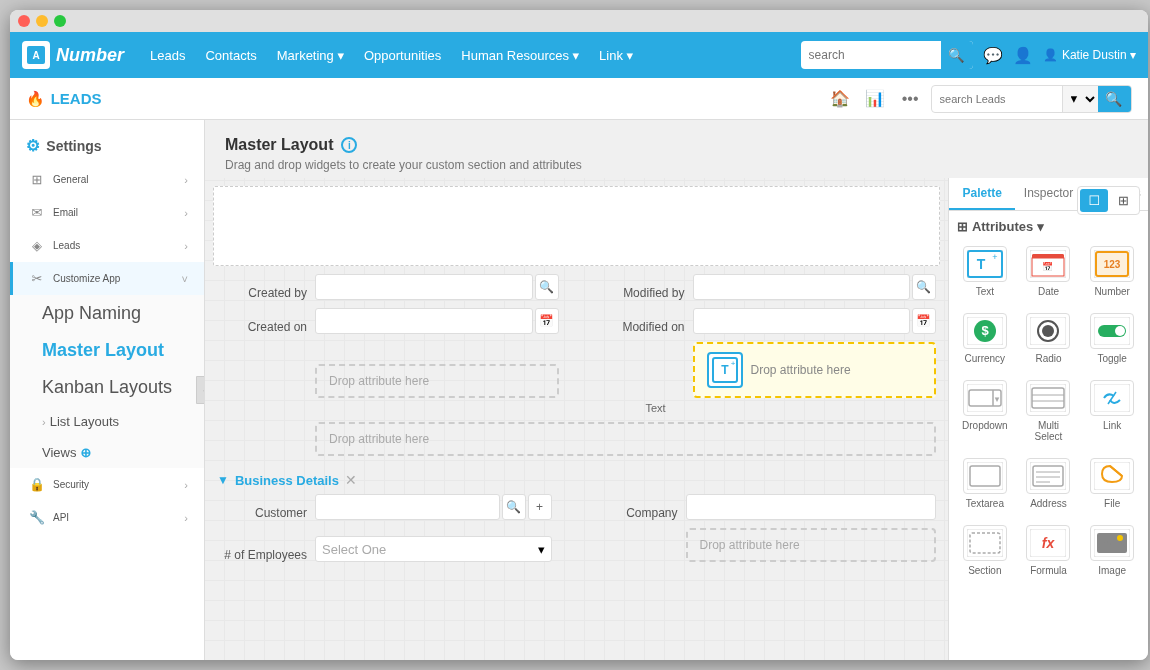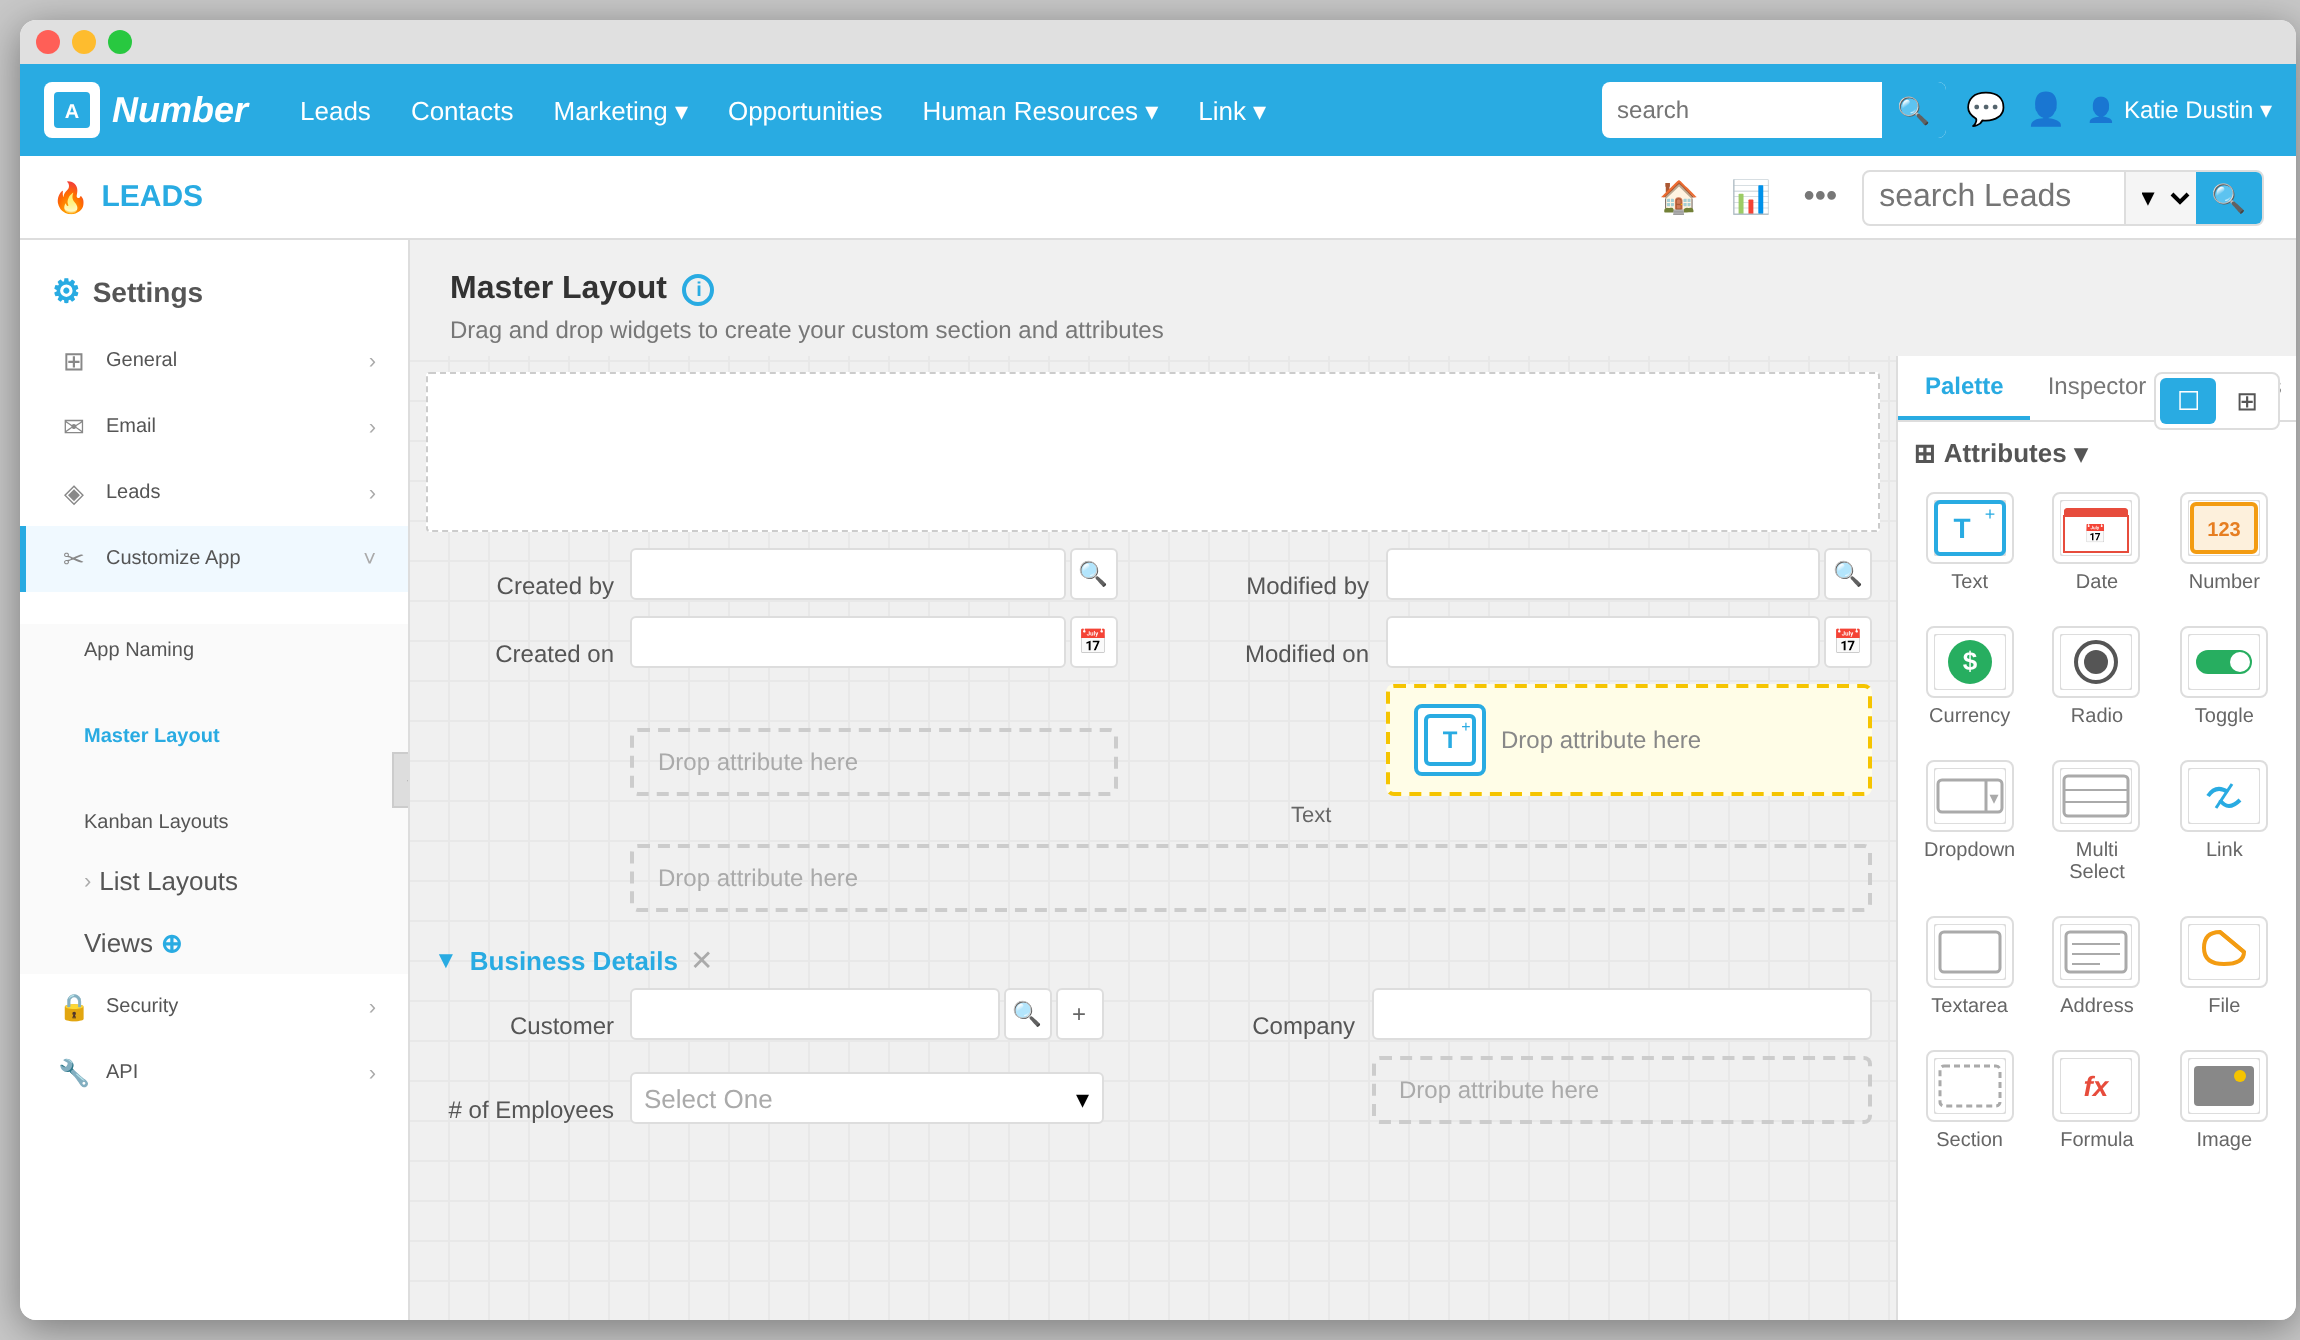--- a/index.html
+++ b/index.html
@@ -47,21 +47,21 @@
     .sidebar { width: 195px; background: white; border-right: 1px solid #ddd; overflow-y: auto; flex-shrink: 0; }
     .sidebar-settings { padding: 16px 16px 8px; font-size: 14px; font-weight: 600; color: #555; display: flex; align-items: center; gap: 6px; }
     .sidebar-settings .gear-icon { color: #29abe2; font-size: 16px; }
     .sidebar-item { display: flex; align-items: center; padding: 9px 16px; cursor: pointer; border-left: 3px solid transparent; color: #555; font-size: 13px; justify-content: space-between; }
     .sidebar-item.active { border-left: 3px solid #29abe2; background: #f0f9ff; }
     .sidebar-item-left { display: flex; align-items: center; gap: 8px; }
     .sidebar-item-icon { width: 16px; text-align: center; color: #888; font-size: 13px; }
     .sidebar-item-label { font-size: 10px; }
     .sidebar-chevron { color: #aaa; font-size: 11px; }
     .sidebar-submenu { background: #fafafa; }
-    .sidebar-subitem { padding: 8px 16px 8px 32px; cursor: pointer; color: #555; font-size: 10px; margin-top: 16px; }
+    .sidebar-subitem { padding: 8px 16px 8px 32px; cursor: pointer; color: #555; font-size: 18px; }
     .sidebar-subitem.active { color: #29abe2; font-weight: 600; }
     .sidebar-expand { display: flex; align-items: center; padding: 8px 16px 8px 32px; color: #555; font-size: 13px; cursor: pointer; }
     .sidebar-expand .expand-icon { margin-right: 4px; color: #aaa; font-size: 11px; }
     .sidebar-views { padding: 8px 16px 8px 32px; display: flex; align-items: flex-start; gap: 4px; color: #555; font-size: 13px; cursor: pointer; }
     .views-plus { color: #29abe2; font-weight: bold; }
 
     
     .content { flex: 1; overflow: hidden; display: flex; flex-direction: column; position: relative; }
     .content-header { padding: 16px 20px 6px; }
     .content-title { font-size: 16px; font-weight: 600; color: #333; display: flex; align-items: center; gap: 8px; }
@@ -168,21 +168,21 @@
     <div class="subheader-title">
       <span style="color:#e67e22;">🔥</span>
       <span>LEADS</span>
     </div>
     <div class="subheader-spacer"></div>
     <div class="subheader-actions">
       <span class="subheader-icon">🏠</span>
       <span class="subheader-icon">📊</span>
       <span class="subheader-icon">•••</span>
       <div class="subheader-search">
-        <input type="text" style="font-size: 16px; color: rgb(153, 153, 153); border: none; outline: none; padding: 0px 8px; width: 130px;" placeholder="search Leads">
+        <input type="text" style="font-size: 11px; color: rgb(153, 153, 153); border: none; outline: none; padding: 0px 8px; width: 130px;" placeholder="search Leads">
         <select class="subheader-search-select">
           <option>▾</option>
         </select>
         <button class="subheader-search-btn">
           <span>🔍</span>
         </button>
       </div>
     </div>
   </div>
 

